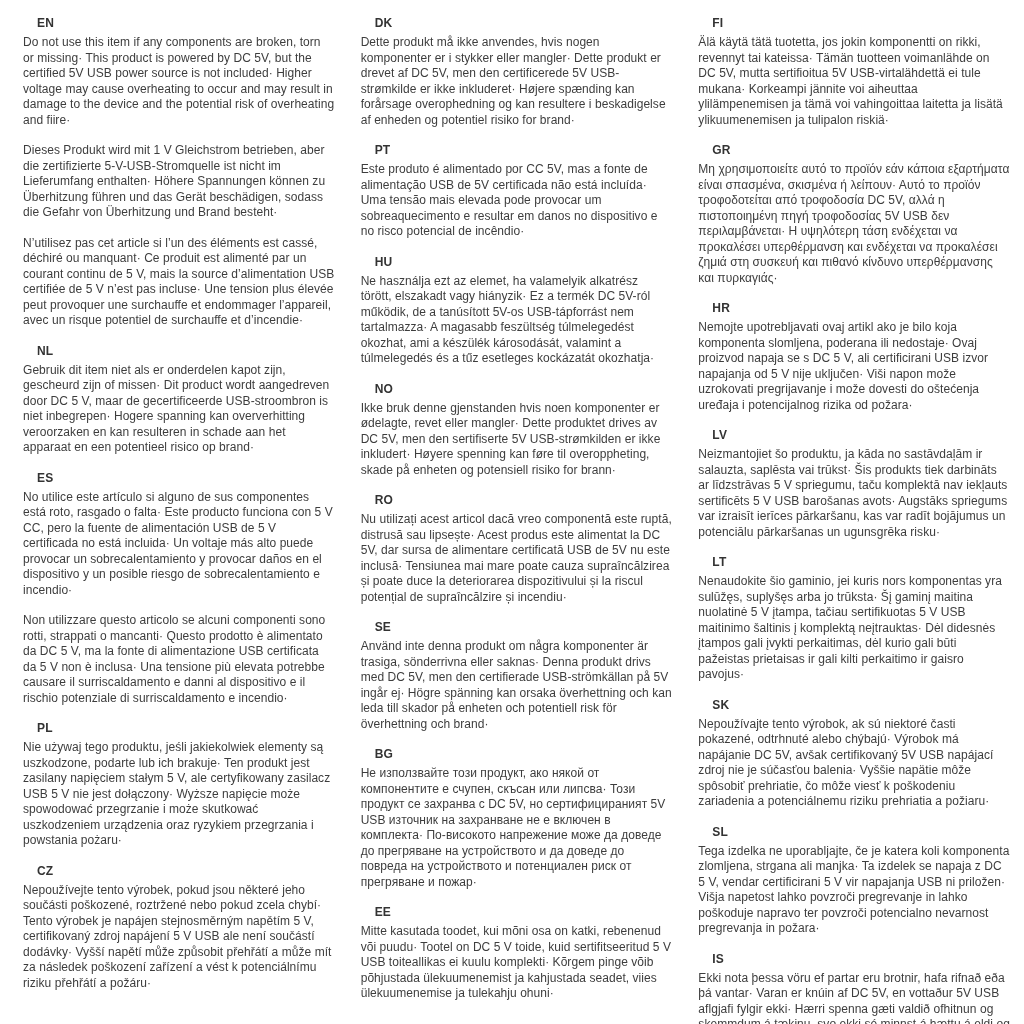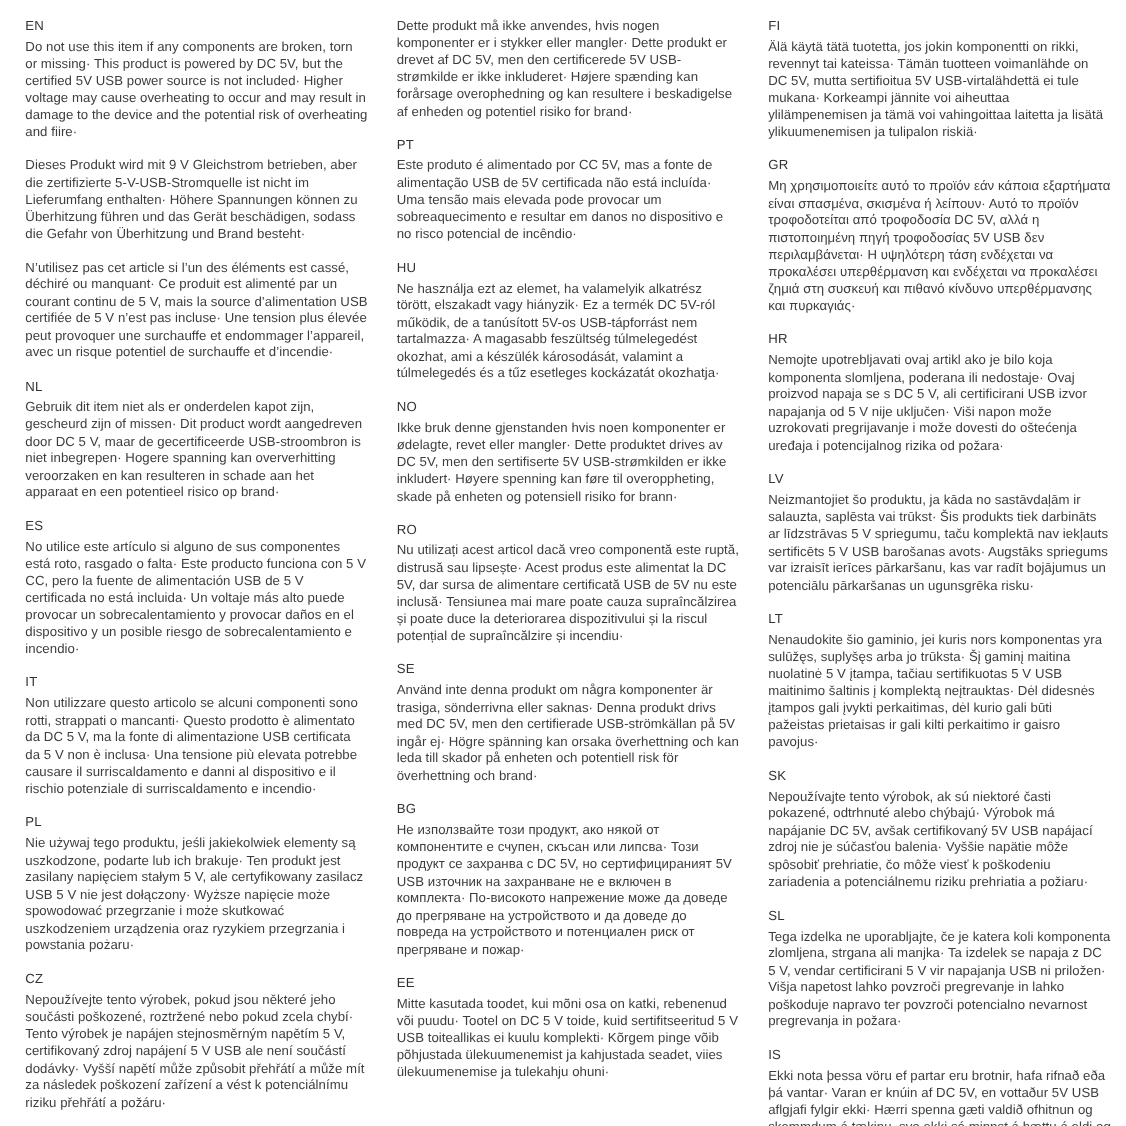--- a/index.html
+++ b/index.html
@@ -20,22 +20,22 @@
     color: #3d3d3d;
   }
   .column {
     display: block;
   }
   .block {
     margin: 0 0 15px 0;
   }
   .code {
     font-size: 12px;
-    font-weight: 400;
-    margin: 0 0 5px 0;
+    font-weight: 700;
+    margin: 0 0 5px 14px;
     color: #333333;
     letter-spacing: 0.2px;
   }
   .text {
     font-size: 12px;
     line-height: 15.5px;
     margin: 0;
     letter-spacing: 0.05px;
   }
 </style>
@@ -43,49 +43,49 @@
 <body>
 
 <div class="page">
 
   <div class="column">
     <section class="block">
       <h2 class="code">EN</h2>
       <p class="text">Do not use this item if any components are broken, torn or missing· This product is powered by DC 5V, but the certified 5V USB power source is not included· Higher voltage may cause overheating to occur and may result in damage to the device and the potential risk of overheating and fiire·</p>
     </section>
     <section class="block">
-      <p class="text">Dieses Produkt wird mit 9 V Gleichstrom betrieben, aber die zertifizierte 5-V-USB-Stromquelle ist nicht im Lieferumfang enthalten· Höhere Spannungen können zu Überhitzung führen und das Gerät beschädigen, sodass die Gefahr von Überhitzung und Brand besteht·</p>
+      <p class="text">Dieses Produkt wird mit 1 V Gleichstrom betrieben, aber die zertifizierte 5-V-USB-Stromquelle ist nicht im Lieferumfang enthalten· Höhere Spannungen können zu Überhitzung führen und das Gerät beschädigen, sodass die Gefahr von Überhitzung und Brand besteht·</p>
     </section>
     <section class="block">
       <p class="text">N’utilisez pas cet article si l’un des éléments est cassé, déchiré ou manquant· Ce produit est alimenté par un courant continu de 5 V, mais la source d’alimentation USB certifiée de 5 V n’est pas incluse· Une tension plus élevée peut provoquer une surchauffe et endommager l’appareil, avec un risque potentiel de surchauffe et d’incendie·</p>
     </section>
     <section class="block">
       <h2 class="code">NL</h2>
       <p class="text">Gebruik dit item niet als er onderdelen kapot zijn, gescheurd zijn of missen· Dit product wordt aangedreven door DC 5 V, maar de gecertificeerde USB-stroombron is niet inbegrepen· Hogere spanning kan oververhitting veroorzaken en kan resulteren in schade aan het apparaat en een potentieel risico op brand·</p>
     </section>
     <section class="block">
       <h2 class="code">ES</h2>
       <p class="text">No utilice este artículo si alguno de sus componentes está roto, rasgado o falta· Este producto funciona con 5 V CC, pero la fuente de alimentación USB de 5 V certificada no está incluida· Un voltaje más alto puede provocar un sobrecalentamiento y provocar daños en el dispositivo y un posible riesgo de sobrecalentamiento e incendio·</p>
     </section>
     <section class="block">
-      <h2 class="code">IT</h2>
       <p class="text">Non utilizzare questo articolo se alcuni componenti sono rotti, strappati o mancanti· Questo prodotto è alimentato da DC 5 V, ma la fonte di alimentazione USB certificata da 5 V non è inclusa· Una tensione più elevata potrebbe causare il surriscaldamento e danni al dispositivo e il rischio potenziale di surriscaldamento e incendio·</p>
     </section>
     <section class="block">
       <h2 class="code">PL</h2>
       <p class="text">Nie używaj tego produktu, jeśli jakiekolwiek elementy są uszkodzone, podarte lub ich brakuje· Ten produkt jest zasilany napięciem stałym 5 V, ale certyfikowany zasilacz USB 5 V nie jest dołączony· Wyższe napięcie może spowodować przegrzanie i może skutkować uszkodzeniem urządzenia oraz ryzykiem przegrzania i powstania pożaru·</p>
     </section>
     <section class="block">
       <h2 class="code">CZ</h2>
       <p class="text">Nepoužívejte tento výrobek, pokud jsou některé jeho součásti poškozené, roztržené nebo pokud zcela chybí· Tento výrobek je napájen stejnosměrným napětím 5 V, certifikovaný zdroj napájení 5 V USB ale není součástí dodávky· Vyšší napětí může způsobit přehřátí a může mít za následek poškození zařízení a vést k potenciálnímu riziku přehřátí a požáru·</p>
     </section>
   </div>
 
   <div class="column">
     <section class="block">
+      <h2 class="code">DK</h2>
       <p class="text">Dette produkt må ikke anvendes, hvis nogen komponenter er i stykker eller mangler· Dette produkt er drevet af DC 5V, men den certificerede 5V USB-strømkilde er ikke inkluderet· Højere spænding kan forårsage overophedning og kan resultere i beskadigelse af enheden og potentiel risiko for brand·</p>
     </section>
     <section class="block">
       <h2 class="code">PT</h2>
       <p class="text">Este produto é alimentado por CC 5V, mas a fonte de alimentação USB de 5V certificada não está incluída· Uma tensão mais elevada pode provocar um sobreaquecimento e resultar em danos no dispositivo e no risco potencial de incêndio·</p>
     </section>
     <section class="block">
       <h2 class="code">HU</h2>
       <p class="text">Ne használja ezt az elemet, ha valamelyik alkatrész törött, elszakadt vagy hiányzik· Ez a termék DC 5V-ról működik, de a tanúsított 5V-os USB-tápforrást nem tartalmazza· A magasabb feszültség túlmelegedést okozhat, ami a készülék károsodását, valamint a túlmelegedés és a tűz esetleges kockázatát okozhatja·</p>
     </section>

